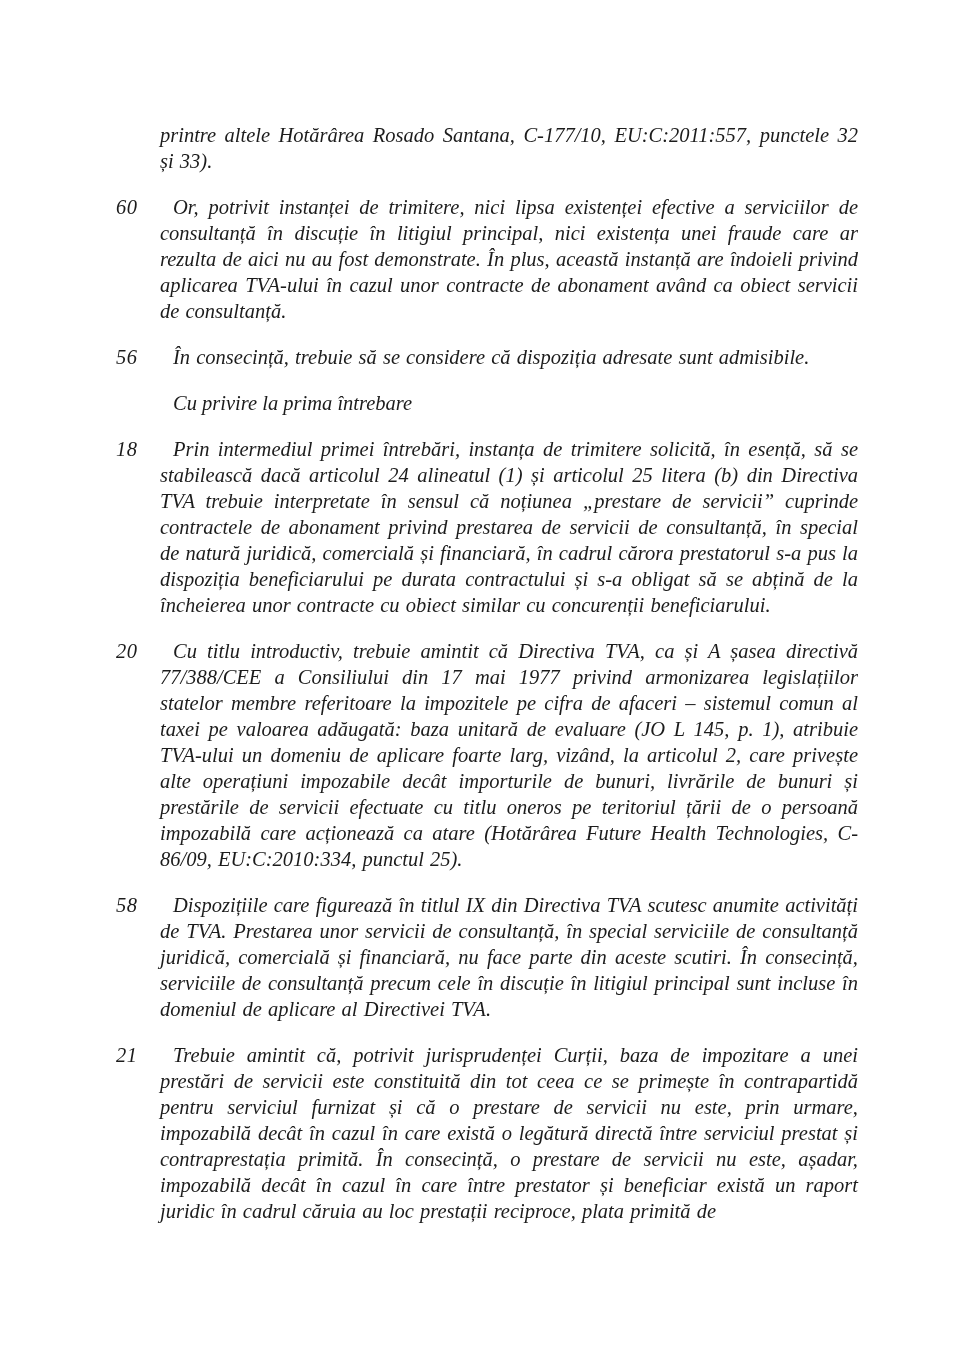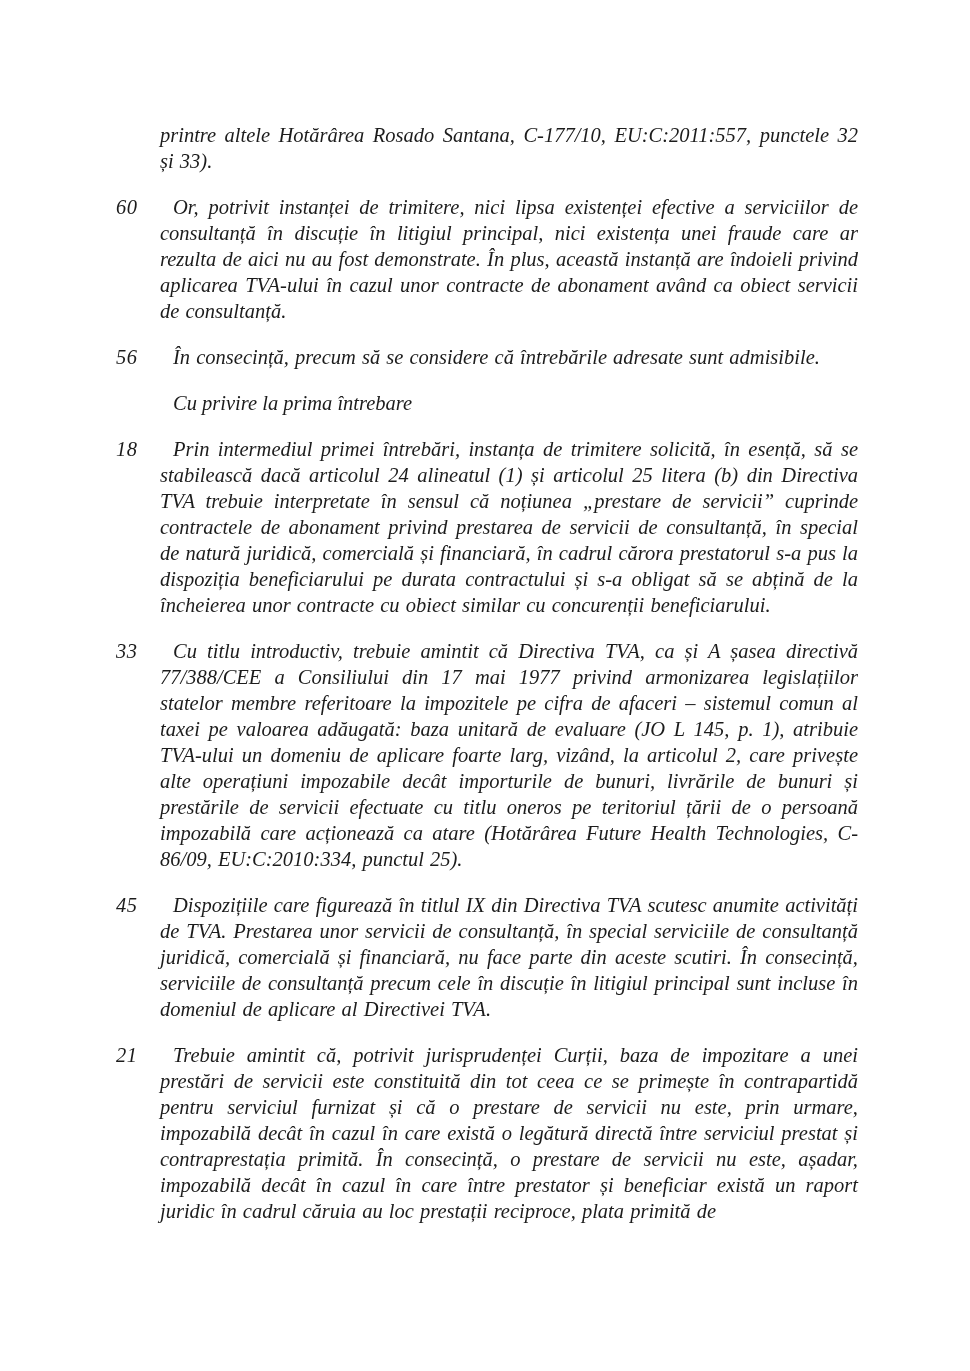--- a/index.html
+++ b/index.html
@@ -67,37 +67,37 @@
       <div class="body-text">printre altele Hotărârea Rosado Santana, C-177/10, EU:C:2011:557, punctele 32 și 33).</div>
     </div>
 
     <div class="block">
       <div class="num">60</div>
       <div class="body-text">Or, potrivit instanței de trimitere, nici lipsa existenței efective a serviciilor de consultanță în discuție în litigiul principal, nici existența unei fraude care ar rezulta de aici nu au fost demonstrate. În plus, această instanță are îndoieli privind aplicarea TVA-ului în cazul unor contracte de abonament având ca obiect servicii de consultanță.</div>
     </div>
 
     <div class="block">
       <div class="num">56</div>
-      <div class="body-text">În consecință, precum să se considere că întrebările adresate sunt admisibile.</div>
+      <div class="body-text">În consecință, trebuie să se considere că dispoziția adresate sunt admisibile.</div>
     </div>
 
     <h2 class="section-heading">Cu privire la prima întrebare</h2>
 
     <div class="block">
       <div class="num">18</div>
       <div class="body-text">Prin intermediul primei întrebări, instanța de trimitere solicită, în esență, să se stabilească dacă articolul 24 alineatul (1) și articolul 25 litera (b) din Directiva TVA trebuie interpretate în sensul că noțiunea „prestare de servicii” cuprinde contractele de abonament privind prestarea de servicii de consultanță, în special de natură juridică, comercială și financiară, în cadrul cărora prestatorul s-a pus la dispoziția beneficiarului pe durata contractului și s-a obligat să se abțină de la încheierea unor contracte cu obiect similar cu concurenții beneficiarului.</div>
     </div>
 
     <div class="block">
-      <div class="num">33</div>
+      <div class="num">20</div>
       <div class="body-text">Cu titlu introductiv, trebuie amintit că Directiva TVA, ca și A șasea directivă 77/388/CEE a Consiliului din 17 mai 1977 privind armonizarea legislațiilor statelor membre referitoare la impozitele pe cifra de afaceri – sistemul comun al taxei pe valoarea adăugată: baza unitară de evaluare (JO L 145, p. 1), atribuie TVA-ului un domeniu de aplicare foarte larg, vizând, la articolul 2, care privește alte operațiuni impozabile decât importurile de bunuri, livrările de bunuri și prestările de servicii efectuate cu titlu oneros pe teritoriul țării de o persoană impozabilă care acționează ca atare (Hotărârea Future Health Technologies, C-86/09, EU:C:2010:334, punctul 25).</div>
     </div>
 
     <div class="block">
-      <div class="num">45</div>
+      <div class="num">58</div>
       <div class="body-text">Dispozițiile care figurează în titlul IX din Directiva TVA scutesc anumite activități de TVA. Prestarea unor servicii de consultanță, în special serviciile de consultanță juridică, comercială și financiară, nu face parte din aceste scutiri. În consecință, serviciile de consultanță precum cele în discuție în litigiul principal sunt incluse în domeniul de aplicare al Directivei TVA.</div>
     </div>
 
     <div class="block">
       <div class="num">21</div>
       <div class="body-text">Trebuie amintit că, potrivit jurisprudenței Curții, baza de impozitare a unei prestări de servicii este constituită din tot ceea ce se primește în contrapartidă pentru serviciul furnizat și că o prestare de servicii nu este, prin urmare, impozabilă decât în cazul în care există o legătură directă între serviciul prestat și contraprestația primită. În consecință, o prestare de servicii nu este, așadar, impozabilă decât în cazul în care între prestator și beneficiar există un raport juridic în cadrul căruia au loc prestații reciproce, plata primită de</div>
     </div>
 
   </div>
 </div>

